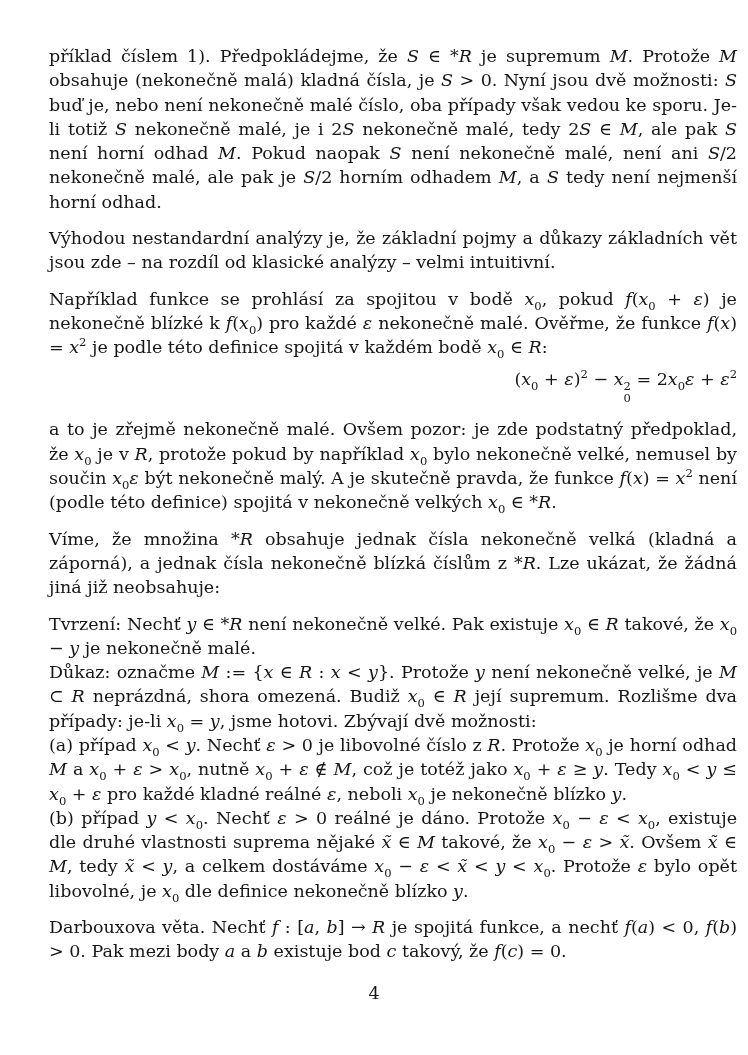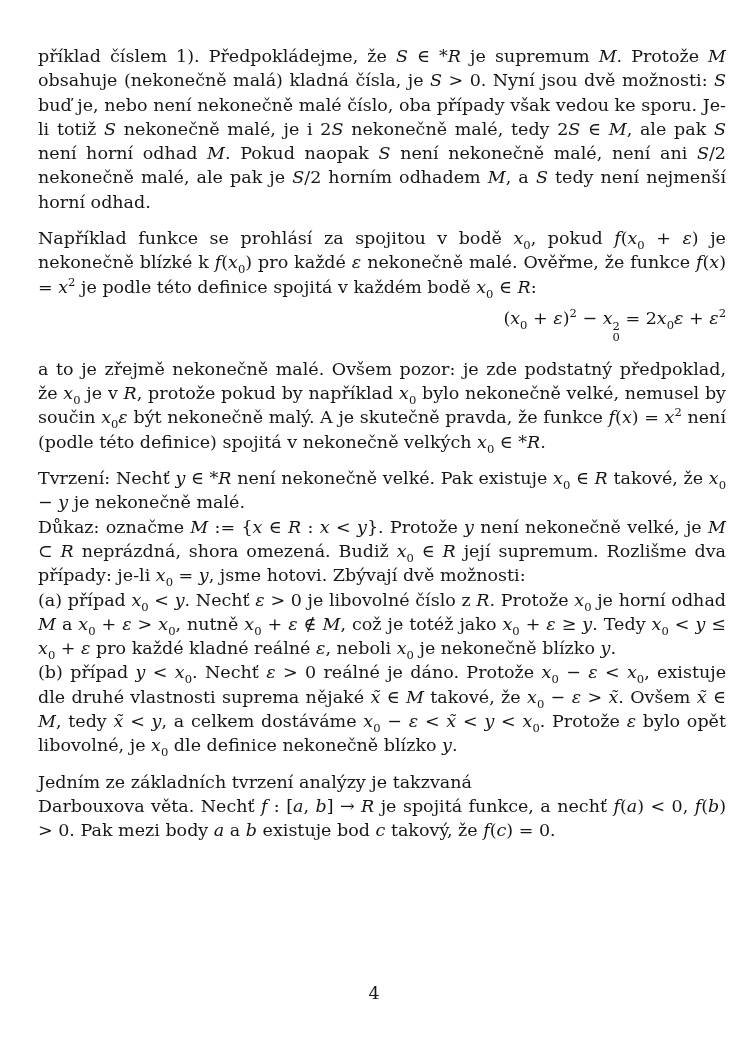--- a/index.html
+++ b/index.html
@@ -8,21 +8,21 @@
     background: #ffffff;
     color: #161616;
     font-family: "DejaVu Serif", "Liberation Serif", serif;
     font-size: 17.5px;
     line-height: 24.3px;
     position: relative;
     overflow: hidden;
   }
   .textblock {
     position: absolute;
-    left: 38px; top: 44px;
+    left: 49px; top: 44px;
     width: 688px;
     text-align: justify;
   }
   .para { margin: 0 0 12px 0; }
   .tight { margin-bottom: 0; }
   .formula { text-align: right; margin: 7px 0 13px 0; }
   .it { font-style: italic; }
   .bf { font-weight: normal; }
   sub, sup { font-size: 66%; line-height: 0; }
   .stack {
@@ -38,27 +38,28 @@
     top: 981px; left: 0;
     width: 100%;
     text-align: center;
   }
 </style>
 </head>
 <body>
 
 <div class="textblock">
   <p class="para"><span>příklad číslem 1). Předpokládejme, že </span><span class="it">S</span><span> ∈ *</span><span class="it">R</span><span> je supremum </span><span class="it">M</span><span>. Protože </span><span class="it">M</span><span> obsahuje (nekonečně malá) kladná čísla, je </span><span class="it">S</span><span> &gt; 0. Nyní jsou dvě možnosti: </span><span class="it">S</span><span> buď je, nebo není nekonečně malé číslo, oba případy však vedou ke sporu. Je-li totiž </span><span class="it">S</span><span> nekonečně malé, je i 2</span><span class="it">S</span><span> nekonečně malé, tedy 2</span><span class="it">S</span><span> ∈ </span><span class="it">M</span><span>, ale pak </span><span class="it">S</span><span> není horní odhad </span><span class="it">M</span><span>. Pokud naopak </span><span class="it">S</span><span> není nekonečně malé, není ani </span><span class="it">S</span><span>/2 nekonečně malé, ale pak je </span><span class="it">S</span><span>/2 horním odhadem </span><span class="it">M</span><span>, a </span><span class="it">S</span><span> tedy není nejmenší horní odhad.</span></p>
+  <p class="para"><span>Výhodou nestandardní analýzy je, že základní pojmy a důkazy základních vět jsou zde – na rozdíl od klasické analýzy – velmi intuitivní.</span></p>
   <p class="para tight"><span>Například funkce se prohlásí za spojitou v bodě </span><span class="it">x</span><sub>0</sub><span>, pokud </span><span class="it">f</span><span>(</span><span class="it">x</span><sub>0</sub><span> + </span><span class="it">ε</span><span>) je nekonečně blízké k </span><span class="it">f</span><span>(</span><span class="it">x</span><sub>0</sub><span>) pro každé </span><span class="it">ε</span><span> nekonečně malé. Ověřme, že funkce </span><span class="it">f</span><span>(</span><span class="it">x</span><span>) = </span><span class="it">x</span><sup>2</sup><span> je podle této definice spojitá v každém bodě </span><span class="it">x</span><sub>0</sub><span> ∈ </span><span class="it">R</span><span>:</span></p>
   <p class="para formula"><span>(</span><span class="it">x</span><sub>0</sub><span> + </span><span class="it">ε</span><span>)</span><sup>2</sup><span> − </span><span class="it">x</span><span class="stack">
         <span>2</span>
         <span>0</span>
       </span><span> = 2</span><span class="it">x</span><sub>0</sub><span class="it">ε</span><span> + </span><span class="it">ε</span><sup>2</sup></p>
   <p class="para"><span>a to je zřejmě nekonečně malé. Ovšem pozor: je zde podstatný předpoklad, že </span><span class="it">x</span><sub>0</sub><span> je v </span><span class="it">R</span><span>, protože pokud by například </span><span class="it">x</span><sub>0</sub><span> bylo nekonečně velké, nemusel by součin </span><span class="it">x</span><sub>0</sub><span class="it">ε</span><span> být nekonečně malý. A je skutečně pravda, že funkce </span><span class="it">f</span><span>(</span><span class="it">x</span><span>) = </span><span class="it">x</span><sup>2</sup><span> není (podle této definice) spojitá v nekonečně velkých </span><span class="it">x</span><sub>0</sub><span> ∈ *</span><span class="it">R</span><span>.</span></p>
+  <p class="para"><span>Víme, že množina *</span><span class="it">R</span><span> obsahuje jednak čísla nekonečně velká (kladná a záporná), a jednak čísla nekonečně blízká číslům z *</span><span class="it">R</span><span>. Lze ukázat, že žádná jiná již neobsahuje:</span></p>
   <p class="para tight"><span class="bf">Tvrzení:</span><span> Nechť </span><span class="it">y</span><span> ∈ *</span><span class="it">R</span><span> není nekonečně velké. Pak existuje </span><span class="it">x</span><sub>0</sub><span> ∈ </span><span class="it">R</span><span> takové, že </span><span class="it">x</span><sub>0</sub><span> − </span><span class="it">y</span><span> je nekonečně malé.</span></p>
   <p class="para tight"><span>Důkaz: označme </span><span class="it">M</span><span> := {</span><span class="it">x</span><span> ∈ </span><span class="it">R</span><span> : </span><span class="it">x</span><span> &lt; </span><span class="it">y</span><span>}. Protože </span><span class="it">y</span><span> není nekonečně velké, je </span><span class="it">M</span><span> ⊂ </span><span class="it">R</span><span> neprázdná, shora omezená. Budiž </span><span class="it">x</span><sub>0</sub><span> ∈ </span><span class="it">R</span><span> její supremum. Rozlišme dva případy: je-li </span><span class="it">x</span><sub>0</sub><span> = </span><span class="it">y</span><span>, jsme hotovi. Zbývají dvě možnosti:</span></p>
   <p class="para tight"><span>(a) případ </span><span class="it">x</span><sub>0</sub><span> &lt; </span><span class="it">y</span><span>. Nechť </span><span class="it">ε</span><span> &gt; 0 je libovolné číslo z </span><span class="it">R</span><span>. Protože </span><span class="it">x</span><sub>0</sub><span> je horní odhad </span><span class="it">M</span><span> a </span><span class="it">x</span><sub>0</sub><span> + </span><span class="it">ε</span><span> &gt; </span><span class="it">x</span><sub>0</sub><span>, nutně </span><span class="it">x</span><sub>0</sub><span> + </span><span class="it">ε</span><span> ∉ </span><span class="it">M</span><span>, což je totéž jako </span><span class="it">x</span><sub>0</sub><span> + </span><span class="it">ε</span><span> ≥ </span><span class="it">y</span><span>. Tedy </span><span class="it">x</span><sub>0</sub><span> &lt; </span><span class="it">y</span><span> ≤ </span><span class="it">x</span><sub>0</sub><span> + </span><span class="it">ε</span><span> pro každé kladné reálné </span><span class="it">ε</span><span>, neboli </span><span class="it">x</span><sub>0</sub><span> je nekonečně blízko </span><span class="it">y</span><span>.</span></p>
   <p class="para"><span>(b) případ </span><span class="it">y</span><span> &lt; </span><span class="it">x</span><sub>0</sub><span>. Nechť </span><span class="it">ε</span><span> &gt; 0 reálné je dáno. Protože </span><span class="it">x</span><sub>0</sub><span> − </span><span class="it">ε</span><span> &lt; </span><span class="it">x</span><sub>0</sub><span>, existuje dle druhé vlastnosti suprema nějaké </span><span class="it">x̃</span><span> ∈ </span><span class="it">M</span><span> takové, že </span><span class="it">x</span><sub>0</sub><span> − </span><span class="it">ε</span><span> &gt; </span><span class="it">x̃</span><span>. Ovšem </span><span class="it">x̃</span><span> ∈ </span><span class="it">M</span><span>, tedy </span><span class="it">x̃</span><span> &lt; </span><span class="it">y</span><span>, a celkem dostáváme </span><span class="it">x</span><sub>0</sub><span> − </span><span class="it">ε</span><span> &lt; </span><span class="it">x̃</span><span> &lt; </span><span class="it">y</span><span> &lt; </span><span class="it">x</span><sub>0</sub><span>. Protože </span><span class="it">ε</span><span> bylo opět libovolné, je </span><span class="it">x</span><sub>0</sub><span> dle definice nekonečně blízko </span><span class="it">y</span><span>.</span></p>
-  <p class="para tight"><span>Jedním ze základních tvrzení analýzy je takzvaná</span></p>
   <p class="para"><span class="bf">Darbouxova věta.</span><span> Nechť </span><span class="it">f</span><span> : [</span><span class="it">a</span><span>, </span><span class="it">b</span><span>] → </span><span class="it">R</span><span> je spojitá funkce, a nechť </span><span class="it">f</span><span>(</span><span class="it">a</span><span>) &lt; 0, </span><span class="it">f</span><span>(</span><span class="it">b</span><span>) &gt; 0. Pak mezi body </span><span class="it">a</span><span> a </span><span class="it">b</span><span> existuje bod </span><span class="it">c</span><span> takový, že </span><span class="it">f</span><span>(</span><span class="it">c</span><span>) = 0.</span></p>
 </div>
 
 <div class="pagenum">4</div>
 
 </body></html>

